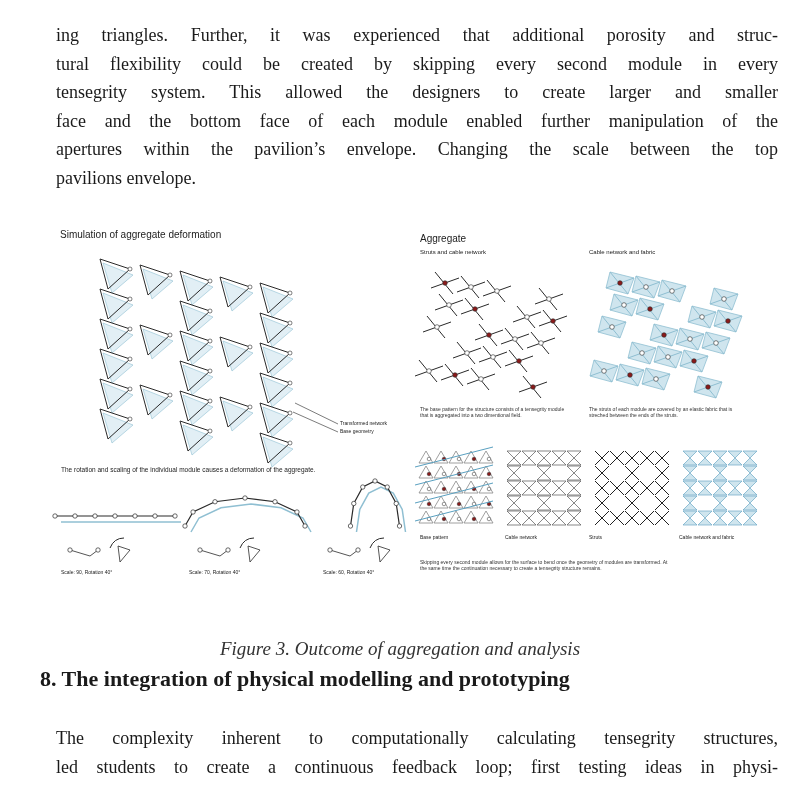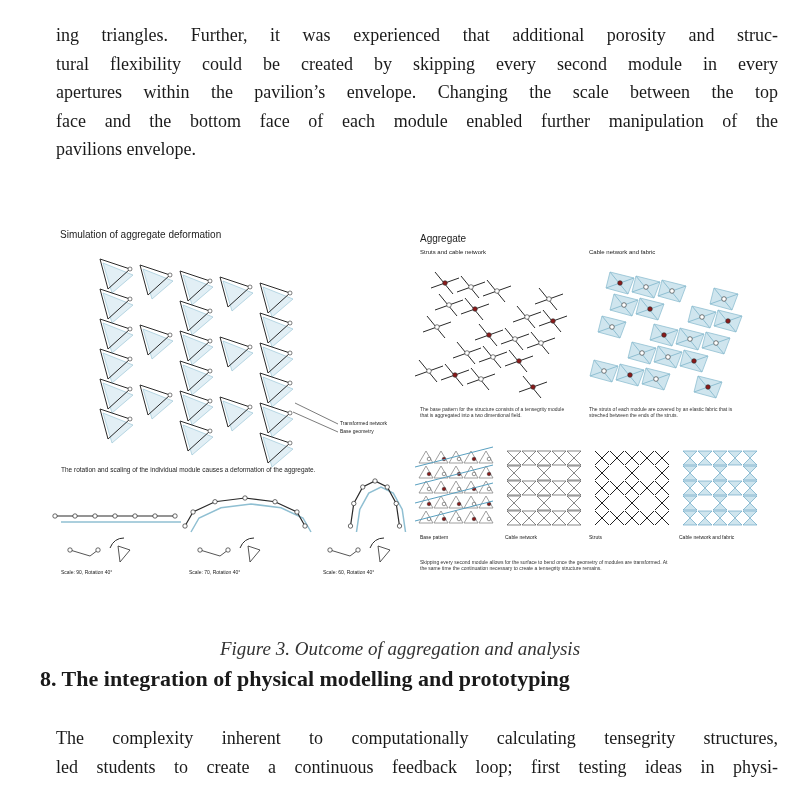--- a/index.html
+++ b/index.html
@@ -29,22 +29,23 @@
   .fig-label.big { font-size: 10px; }
   .fig-label.tiny { font-size: 5px; color: #333; line-height: 6px; white-space: normal; }
   svg { position: absolute; overflow: visible; }
 </style>
 </head>
 <body>
 
 <p id="top-para" class="body-text serif">
   <span class="line">ing triangles. Further, it was experienced that additional porosity and struc-</span>
   <span class="line">tural flexibility could be created by skipping every second module in every</span>
+  <span class="line">tensegrity system. This allowed the designers to create larger and smaller</span>
+  <span class="line">face and the bottom face of each module enabled further manipulation of the</span>
   <span class="line">apertures within the pavilion’s envelope. Changing the scale between the top</span>
-  <span class="line">face and the bottom face of each module enabled further manipulation of the</span>
   <span class="line last">pavilions envelope.</span>
 </p>
 
 <div class="fig sans" style="left:0;top:0;width:800px;height:800px;border-radius:21px;">
 
   <div class="fig-label big" style="left:60px;top:229px;">Simulation of aggregate deformation</div>
   <svg id="aggregate-svg" style="left:80px;top:245px;" width="230" height="190">
       <polygon points="23,18 53,30 32,48" fill="#cfe5ee" fill-opacity="0.6" stroke="#8fbfd2" stroke-width="0.6"></polygon>
       <polygon points="20,14 50,24 28,44" fill="none" stroke="#2a2a2a" stroke-width="1"></polygon>
       <circle cx="50" cy="24" r="2" fill="#ffffff" stroke="#2a2a2a" stroke-width="0.6"></circle>

